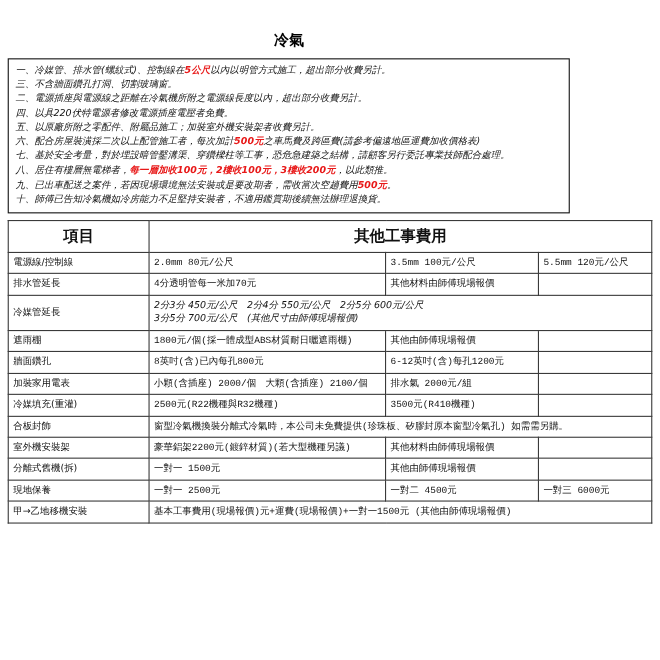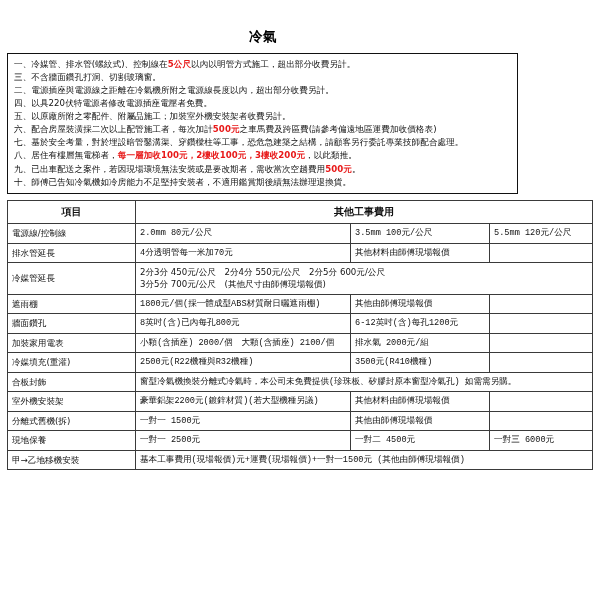--- a/index.html
+++ b/index.html
@@ -27,20 +27,21 @@
     letter-spacing: 0.5px;
     margin: 0;
     padding: 28px 0 7px 0;
     color: #000;
   }
   .notes-box {
     margin: 0 8px 0 7px;
     border: 1.3px solid #111;
     box-sizing: border-box;
     padding: 4px 5px 4px 6px;
+    font-style: italic;
   }
   .note {
     font-size: 8.6px;
     line-height: 1.52;
     color: #111;
     white-space: nowrap;
     letter-spacing: 0.05px;
   }
   .note .red {
     color: #e81818;
@@ -65,34 +66,35 @@
     font-size: 8.6px;
     line-height: 1.45;
     vertical-align: middle;
     color: #111;
     box-sizing: border-box;
     word-break: break-all;
   }
   table.price th {
     text-align: center;
     font-weight: bold;
-    font-size: 10px;
+    font-size: 14px;
     padding: 4px 4px;
   }
   td.item-cell {
     white-space: nowrap;
     overflow: hidden;
   }
   td.val {
     white-space: nowrap;
     overflow: hidden;
     font-family: Liberation Mono, monospace;
   }
   td.multiline {
     white-space: pre-line;
+    font-style: italic;
   }
   .c1 { width: 128px; }
   .c2 { width: 215px; }
   .c3 { width: 139px; }
   .c4 { width: 103px; }
 </style>
 </head>
 <body>
 
 <div class="page">

